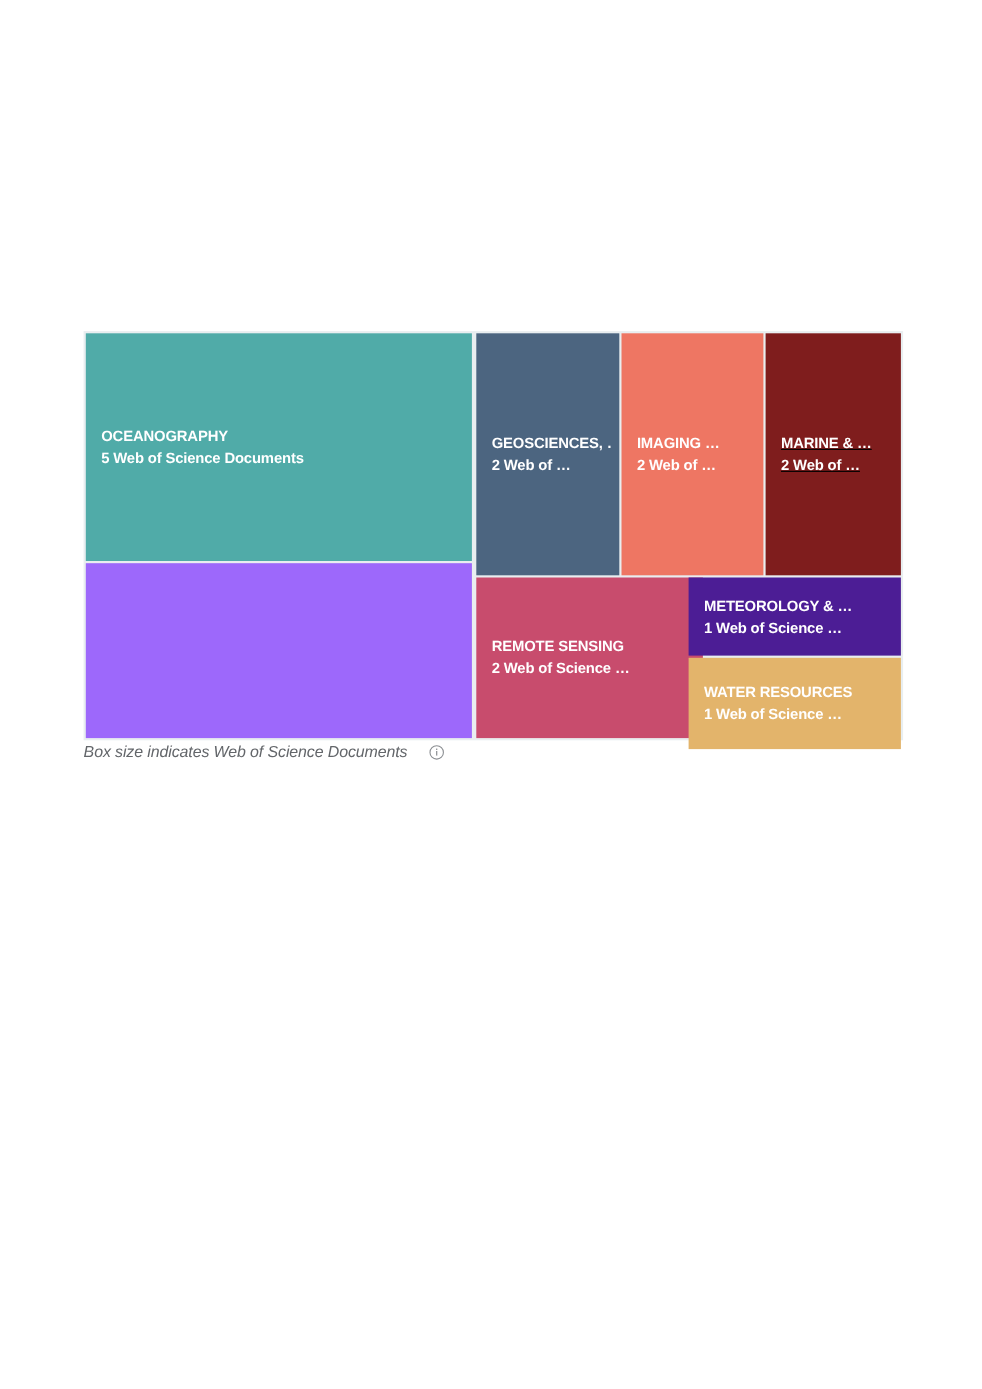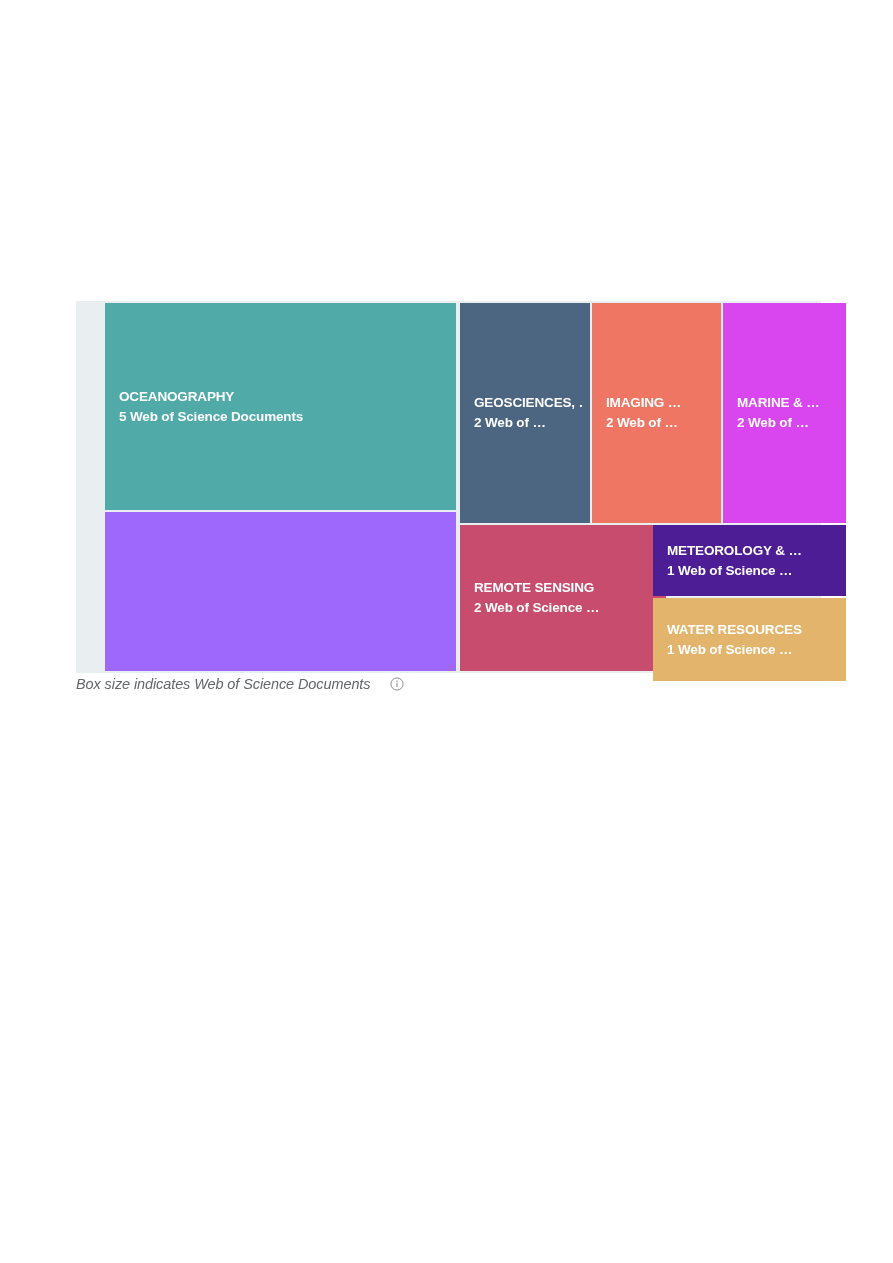--- a/index.html
+++ b/index.html
@@ -33,21 +33,20 @@
   }
 
   .treemap-tile {
     position: absolute;
     box-sizing: border-box;
     overflow: hidden;
     display: flex;
     flex-direction: column;
     justify-content: center;
     align-items: flex-start;
-    margin-left: 27px;
   }
 
   .tile-text-wrap {
     padding-left: 14px;
     padding-right: 6px;
     width: 100%;
     box-sizing: border-box;
   }
 
   .tile-label {
@@ -132,21 +131,21 @@
       </div>
     </div>
 
     <div class="treemap-tile" id="tile-imaging" style="background-color: rgb(238, 118, 99);">
       <div class="tile-text-wrap">
         <span class="tile-label">IMAGING …</span>
         <span class="tile-value">2 Web of …</span>
       </div>
     </div>
 
-    <div class="treemap-tile" id="tile-marine" style="background-color: #d946ef;">
+    <div class="treemap-tile" id="tile-marine" style="background-color: #7f1d1d; text-decoration: underline;">
       <div class="tile-text-wrap">
         <span class="tile-label">MARINE &amp; …</span>
         <span class="tile-value">2 Web of …</span>
       </div>
     </div>
 
     <div class="treemap-tile" id="tile-environmental-sciences" style="background-color: rgb(157, 104, 251);">
       <div class="tile-text-wrap">
       </div>
     </div>

